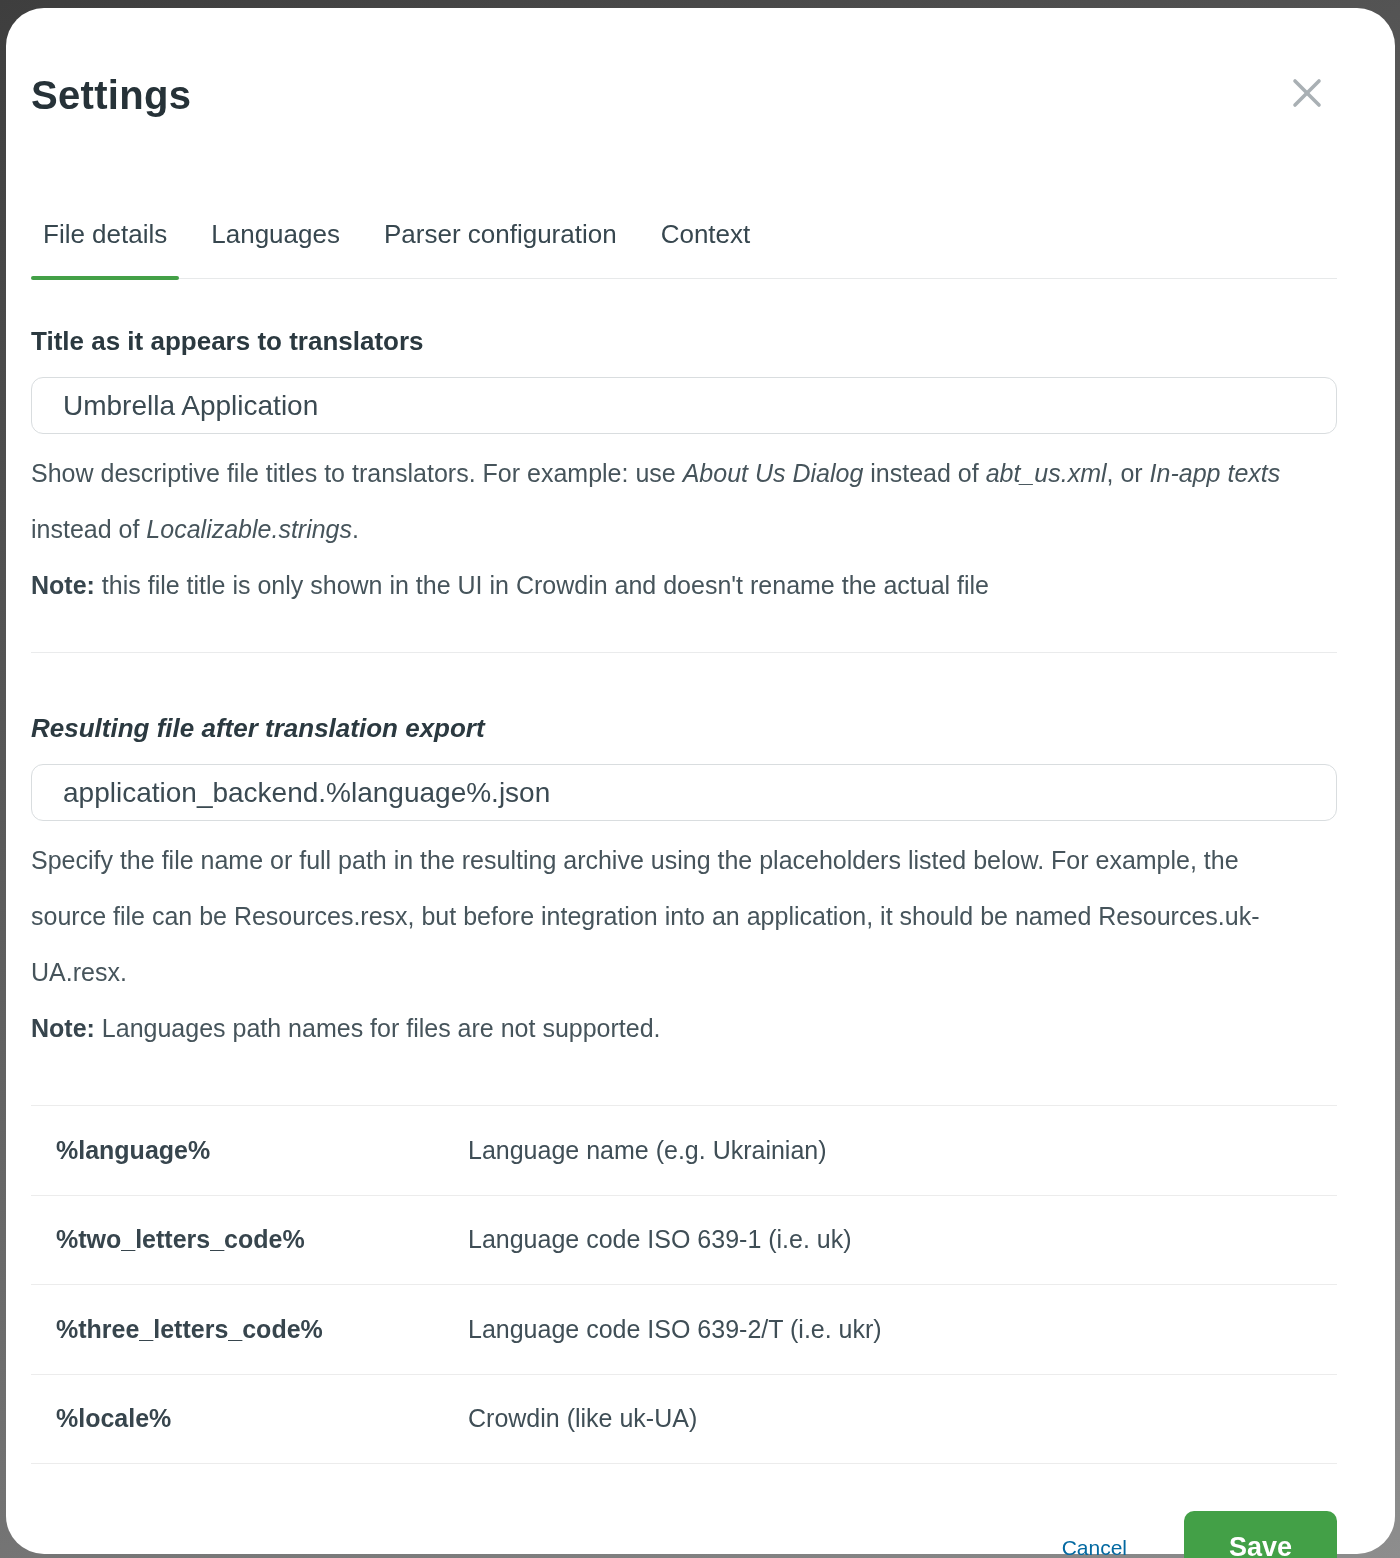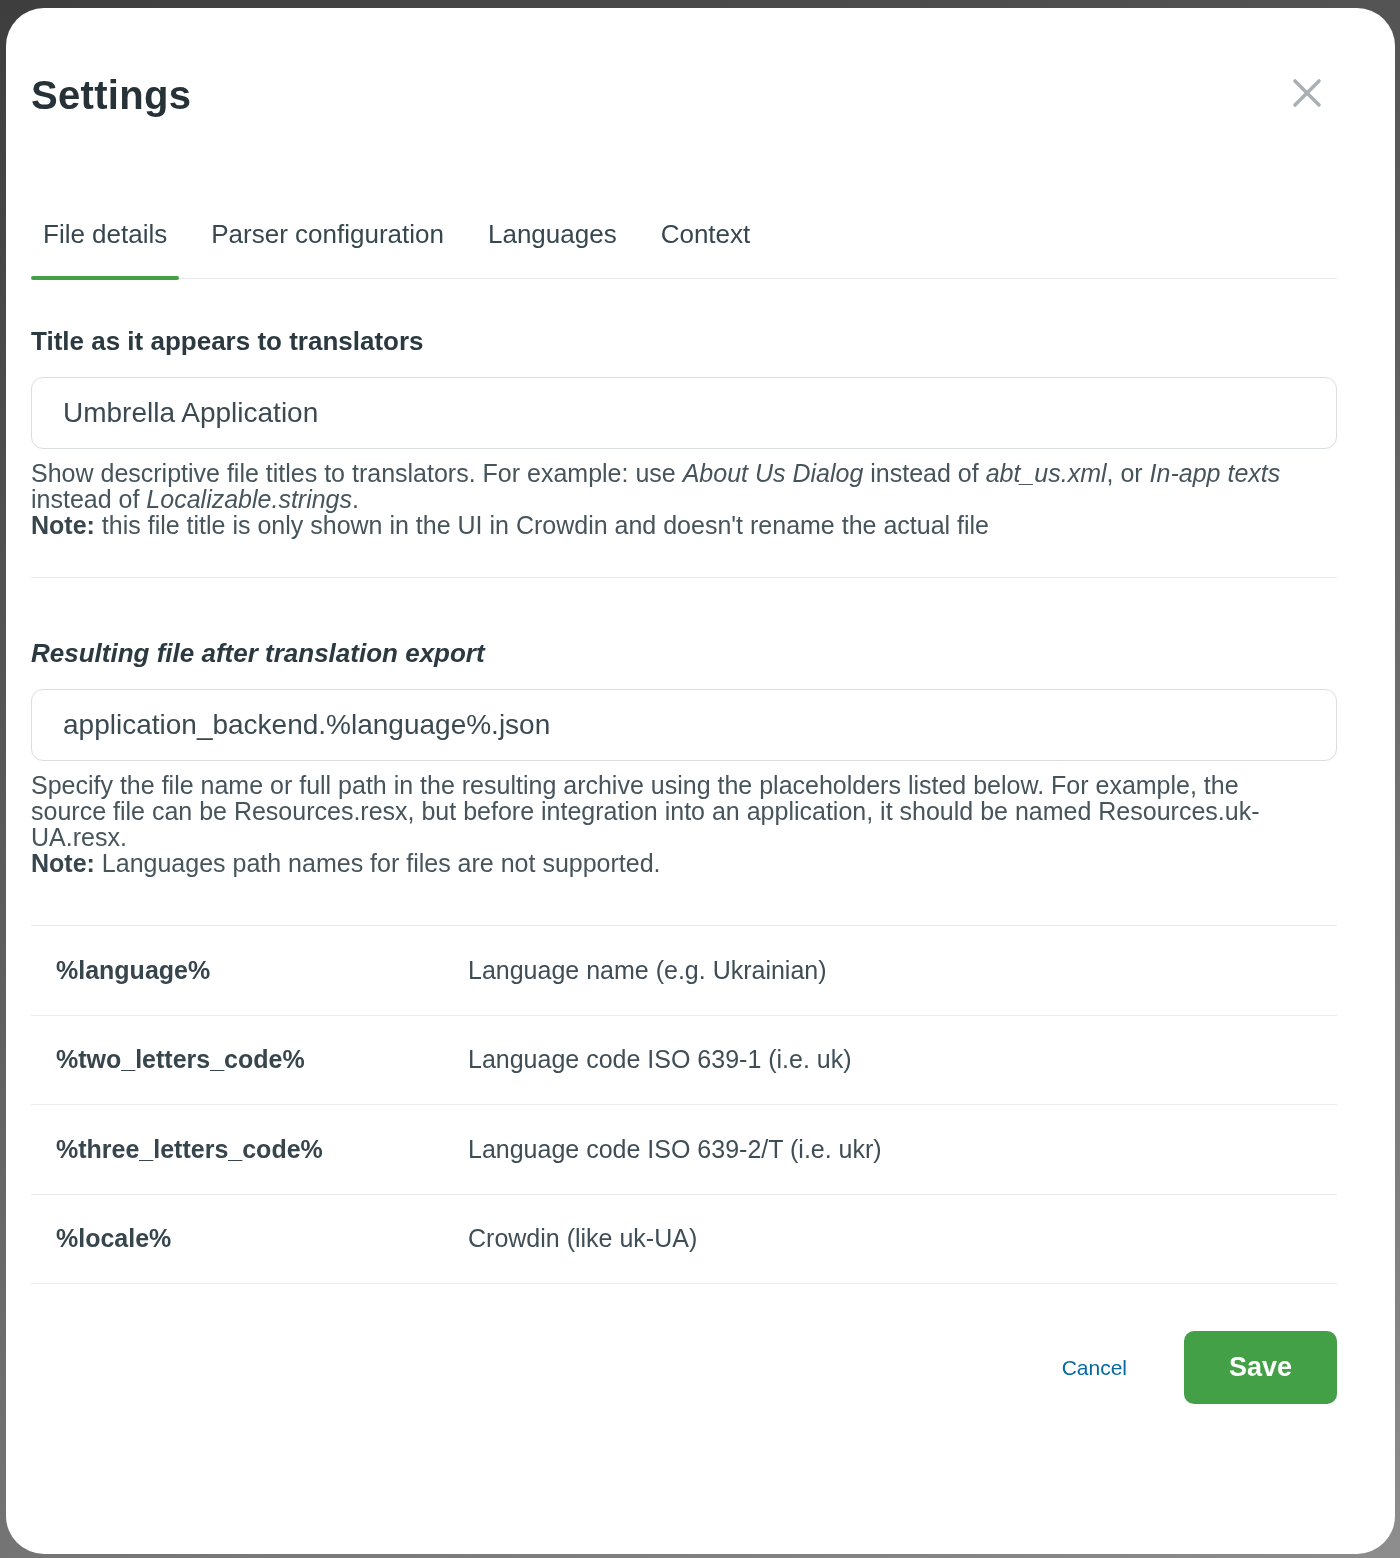--- a/index.html
+++ b/index.html
@@ -33,27 +33,27 @@
   }
   .tab.active::after{
     content:"";position:absolute;left:0;right:0;bottom:-2px;height:4px;
     background:#43a047;border-radius:2px;
   }
   .field-label{
     margin-top:44px;font-size:26px;line-height:36px;font-weight:700;color:#2b3940;
   }
   .field-label.second{margin-top:57px;font-style:italic;}
   .text-input{
-    display:block;box-sizing:border-box;width:100%;height:72px;margin-top:18px;
+    display:block;box-sizing:border-box;width:100%;height:57px;margin-top:18px;
     border:1px solid #d9dddf;border-radius:12px;background:#fff;
     padding:0 31px;font-size:28px;color:#3b4a52;
     font-family:"Liberation Sans",sans-serif;outline:none;
   }
   .help{
-    margin-top:11px;font-size:25px;line-height:26px;color:#46545b;max-width:1273px;
+    margin-top:11px;font-size:25px;line-height:56px;color:#46545b;max-width:1273px;
   }
   .help .i{font-style:italic;}
   .help .b{font-weight:700;color:#37454d;}
   .section-divider{
     border:none;border-top:1px solid #eaebec;margin:39px 0 0 0;
   }
   .ph-table{margin-top:49px;border-top:1px solid #ececec;}
   .ph-row{
     display:flex;align-items:center;height:89.5px;
     border-bottom:1px solid #ececec;box-sizing:border-box;gap:31px;
@@ -93,25 +93,25 @@
     </button>
   </div>
 
   <div class="tabs">
 
       <div class="tab active">
         <span>File details</span>
       </div>
 
       <div class="tab">
-        <span>Parser configuration</span>
+        <span>Languages</span>
       </div>
 
       <div class="tab">
-        <span>Languages</span>
+        <span>Parser configuration</span>
       </div>
 
       <div class="tab">
         <span>Context</span>
       </div>
     </div>
 
   <div class="field-label">Title as it appears to translators</div>
   <input class="text-input" type="text" value="Umbrella Application" style="">
   <div class="help"><span>Show descriptive file titles to translators. For example: use </span><span class="i">About Us Dialog</span><span> instead of </span><span class="i">abt_us.xml</span><span>, or </span><span class="i">In-app texts</span><span> instead of </span><span class="i">Localizable.strings</span><span>.</span><br><span class="b">Note:</span><span> this file title is only shown in the UI in Crowdin and doesn't rename the actual file</span></div>

